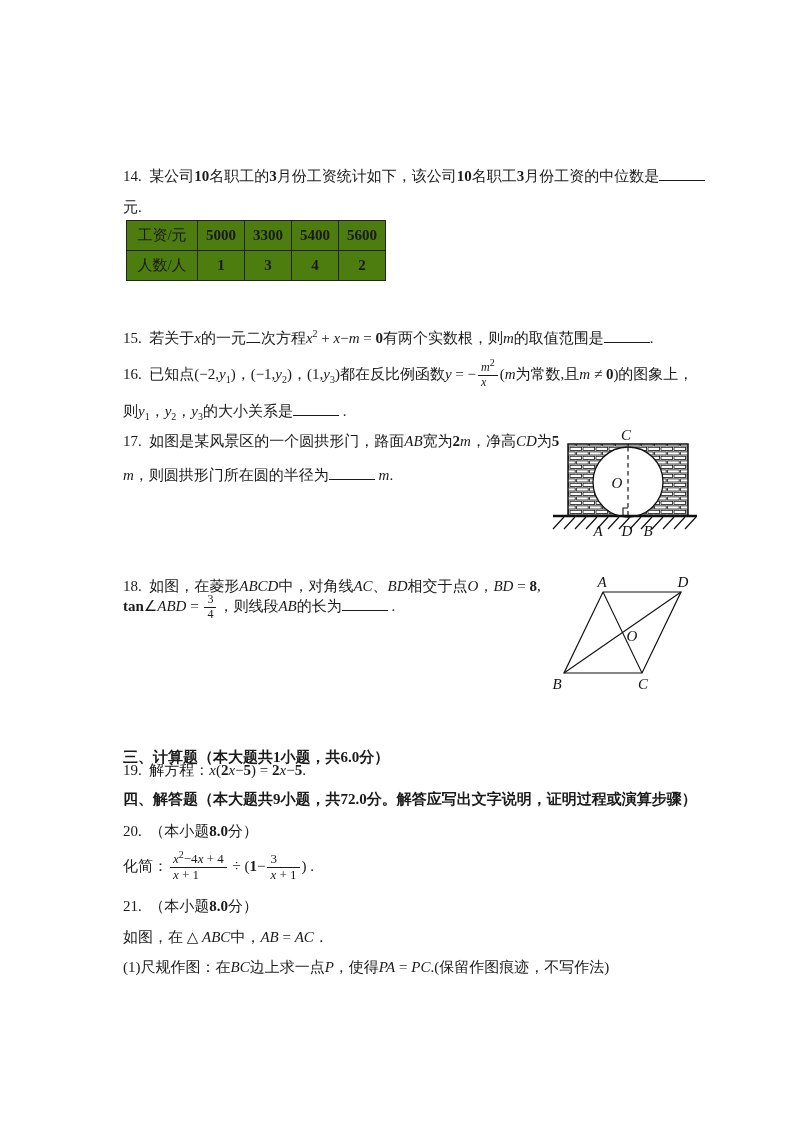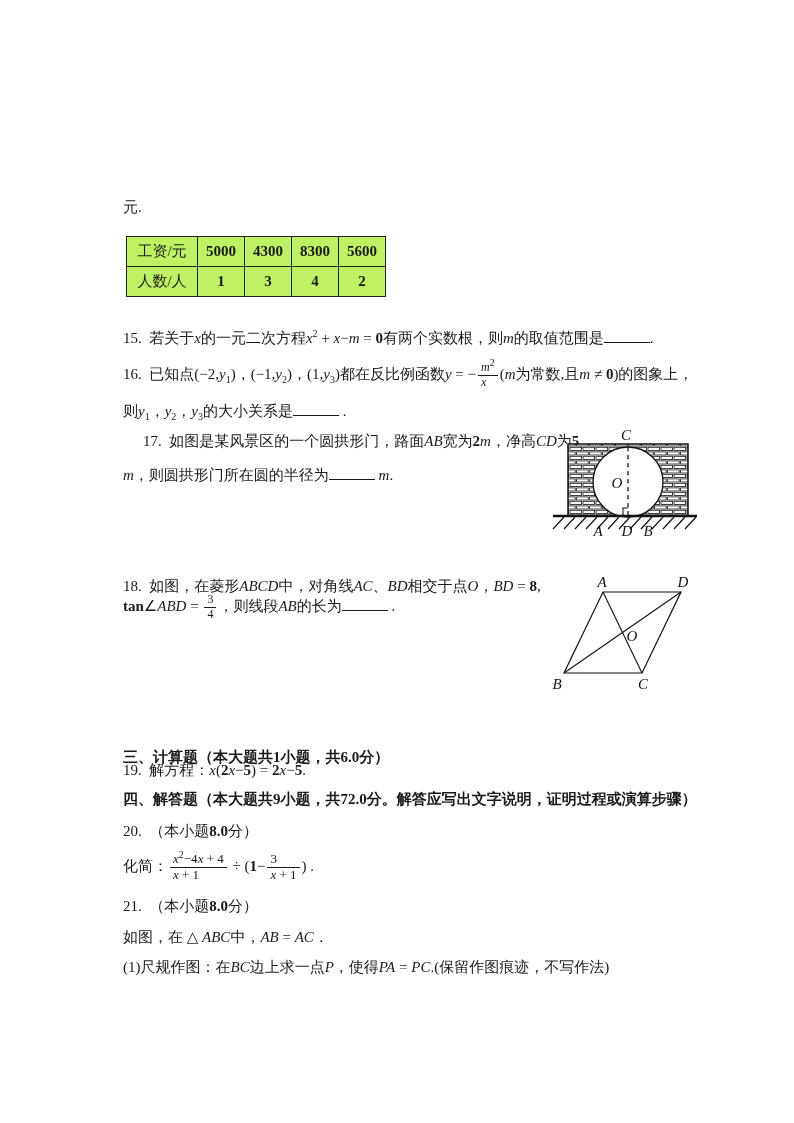--- a/index.html
+++ b/index.html
@@ -14,62 +14,63 @@
   .sec{font-weight:bold;}
   i{font-style:italic;}
   b{font-weight:bold;}
   sup{font-size:10px;line-height:0;vertical-align:super;}
   sub{font-size:10px;line-height:0;vertical-align:sub;}
   .blank{display:inline-block;width:46px;height:14px;border-bottom:1.4px solid #1a1a1a;}
   .frac{display:inline-block;text-align:left;vertical-align:middle;font-size:12px;line-height:1.15;margin:0 2px;}
   .frac .fnum{display:block;border-bottom:1px solid #1a1a1a;padding:0 3px;}
   .frac .fden{display:block;padding:0 3px;}
   .frac.big{font-size:13px;}
-  table.salary{position:absolute;left:126px;top:236px;border-collapse:collapse;background:#bef264;}
+  table.salary{position:absolute;left:126px;top:220px;border-collapse:collapse;background:#4d7c0f;}
   table.salary td{
     border:1.5px solid #222;text-align:center;height:29px;padding:0 4px;
     font-size:15px;
   }
   table.salary td.hc{width:62px;}
   table.salary td.vc{width:38px;font-weight:bold;}
   .figure{position:absolute;}
   .fig-label{font-family:"Liberation Serif",serif;font-style:italic;font-size:15px;fill:#111;}
 </style>
 </head>
 <body>
 
 <div class="page">
 
+  <div class="line" style="top:165px;">14.&nbsp;&nbsp;某公司<b>10</b>名职工的<b>3</b>月份工资统计如下，该公司<b>10</b>名职工<b>3</b>月份工资的中位数是<span class="blank"></span></div>
   <div class="line" style="top:196px;">元.</div>
 
   <table class="salary">
     <tbody>
         <tr>
       <td class="hc">工资/元</td>
       <td class="vc">5000</td>
-      <td class="vc">4300</td>
-      <td class="vc">8300</td>
+      <td class="vc">3300</td>
+      <td class="vc">5400</td>
       <td class="vc">5600</td>
     </tr>
     <tr>
       <td class="hc">人数/人</td>
       <td class="vc">1</td>
       <td class="vc">3</td>
       <td class="vc">4</td>
       <td class="vc">2</td>
     </tr>
   </tbody>
     </table>
 
   <div class="line" style="top:327px;">15.&nbsp;&nbsp;若关于<i>x</i>的一元二次方程<i>x</i><sup>2</sup> + <i>x</i>−<i>m</i> = <b>0</b>有两个实数根，则<i>m</i>的取值范围是<span class="blank"></span>.</div>
 
   <div class="line tall" style="top:357px;">16.&nbsp;&nbsp;已知点(−2,<i>y</i><sub>1</sub>)，(−1,<i>y</i><sub>2</sub>)，(1,<i>y</i><sub>3</sub>)都在反比例函数<i>y</i> = −<span class="frac"><span class="fnum"><i>m</i><sup>2</sup></span><span class="fden"><i>x</i></span></span>(<i>m</i>为常数,且<i>m</i> ≠ <b>0</b>)的图象上，</div>
   <div class="line" style="top:400px;">则<i>y</i><sub>1</sub>，<i>y</i><sub>2</sub>，<i>y</i><sub>3</sub>的大小关系是<span class="blank"></span>&nbsp;.</div>
 
-  <div class="line" style="top:430px;margin-left:20px;">17.&nbsp;&nbsp;如图是某风景区的一个圆拱形门，路面<i>AB</i>宽为<b>2</b><i>m</i>，净高<i>CD</i>为<b>5</b></div>
+  <div class="line" style="top:430px;">17.&nbsp;&nbsp;如图是某风景区的一个圆拱形门，路面<i>AB</i>宽为<b>2</b><i>m</i>，净高<i>CD</i>为<b>5</b></div>
   <div class="line" style="top:464px;"><i>m</i>，则圆拱形门所在圆的半径为<span class="blank"></span>&nbsp;<i>m</i>.</div>
 
   <svg class="figure" style="left:550px;top:424px;" width="150" height="122" viewBox="0 0 150 122">
     <defs>
       <pattern id="brickp" width="13" height="9" patternUnits="userSpaceOnUse">
         <rect width="13" height="9" fill="#ffffff"></rect>
         <rect x="0.6" y="0.9" width="11.6" height="3.1" fill="#ffffff" stroke="#111" stroke-width="0.8"></rect>
         <rect x="-6" y="5.3" width="11.6" height="3.1" fill="#ffffff" stroke="#111" stroke-width="0.8"></rect>
         <rect x="7" y="5.3" width="11.6" height="3.1" fill="#ffffff" stroke="#111" stroke-width="0.8"></rect>
       </pattern>

